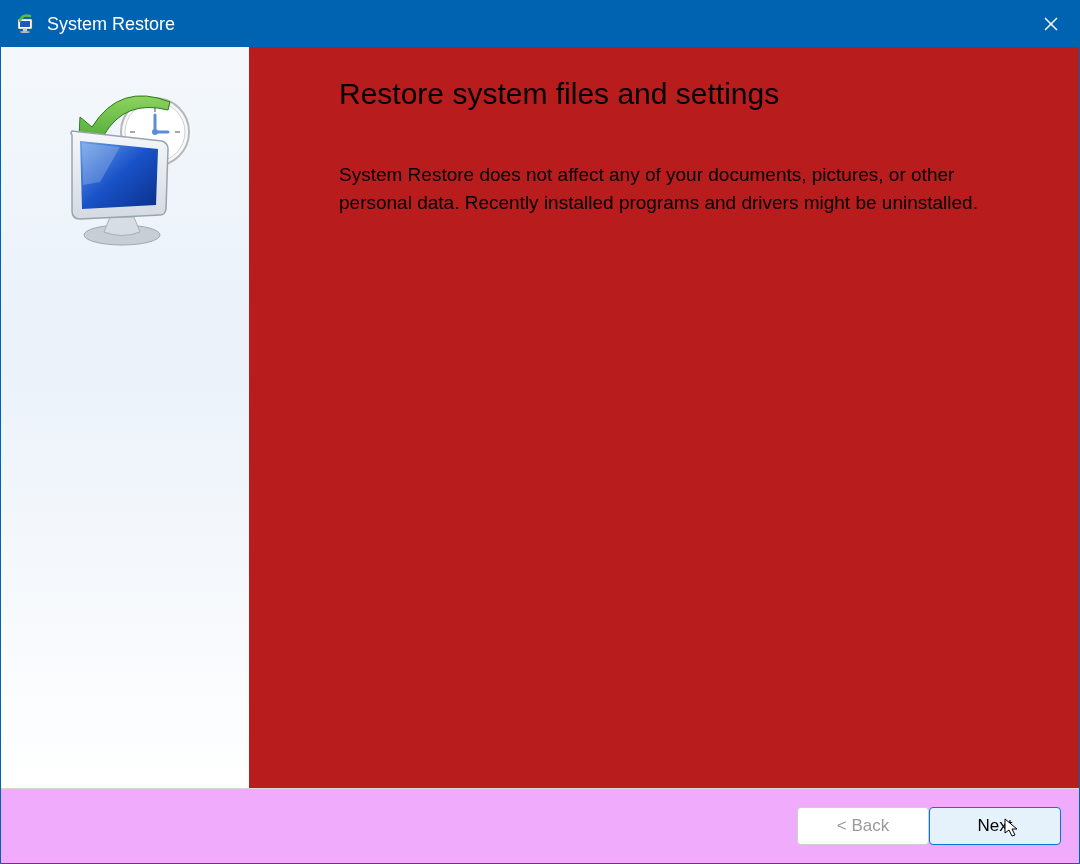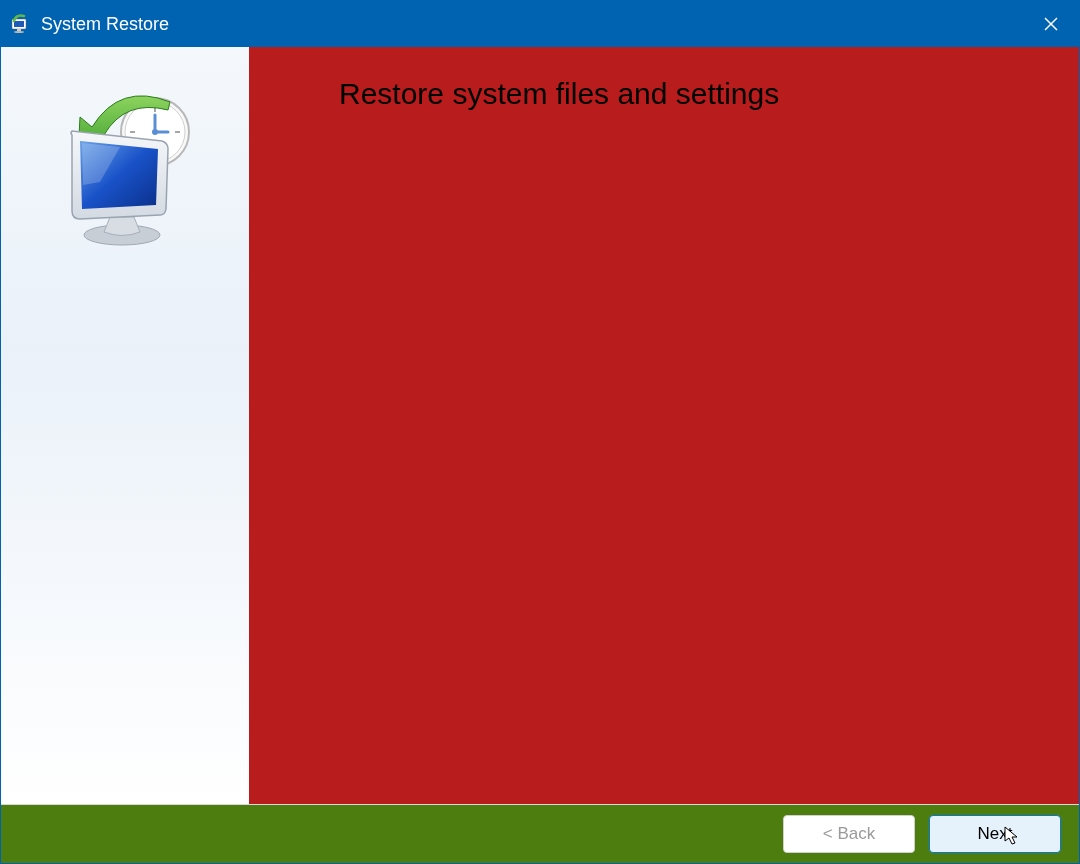--- a/index.html
+++ b/index.html
@@ -21,21 +21,21 @@
       border: 1px solid #0063b1;
       display: flex;
       flex-direction: column;
     }
     .titlebar {
       background: #0063b1;
       height: 46px;
       display: flex;
       align-items: center;
       justify-content: space-between;
-      padding-left: 8px;
+      padding-left: 14px;
       color: #ffffff;
     }
     .titlebar-left {
       display: flex;
       align-items: center;
       gap: 10px;
     }
     .titlebar-icon {
       width: 22px;
       height: 22px;
@@ -83,28 +83,27 @@
       margin-bottom: 50px;
     }
     .para {
       font-size: 19px;
       color: #000;
       line-height: 1.45;
       margin-bottom: 34px;
       max-width: 640px;
     }
     .footer {
-      height: 59px;
+      height: 75px;
       border-top: 1px solid #d8d8d8;
       display: flex;
       align-items: center;
       justify-content: flex-end;
-      gap: 14px;
       padding-right: 18px;
-      background: #4d7c0f;
+      background: #f0abfc;
     }
     .btn {
       min-width: 132px;
       height: 38px;
       border: 1px solid #cfcfcf;
       background: #ffffff;
       font-size: 17px;
       font-family: inherit;
       border-radius: 4px;
       cursor: pointer;
@@ -199,20 +198,21 @@
 
           <path d="M 30 54 L 108 62 L 106 118 L 32 122 Z" fill="url(#screenGrad)"></path>
 
           <path d="M 32 56 L 70 60 L 50 95 L 33 98 Z" fill="#ffffff" opacity="0.2"></path>
         </svg>
       </div>
     </div>
 
     <div class="main">
       <h1 class="heading">Restore system files and settings</h1>
+      <p class="para">System Restore does not affect any of your documents, pictures, or other personal data. Recently installed programs and drivers might be uninstalled.</p>
     </div>
   </div>
 
   <div class="footer">
     <button class="btn" disabled="">
       <span>&lt; Back</span>
     </button>
     <button class="btn primary">
       <span>Next</span>
       <svg class="cursor" viewBox="0 0 18 20">

